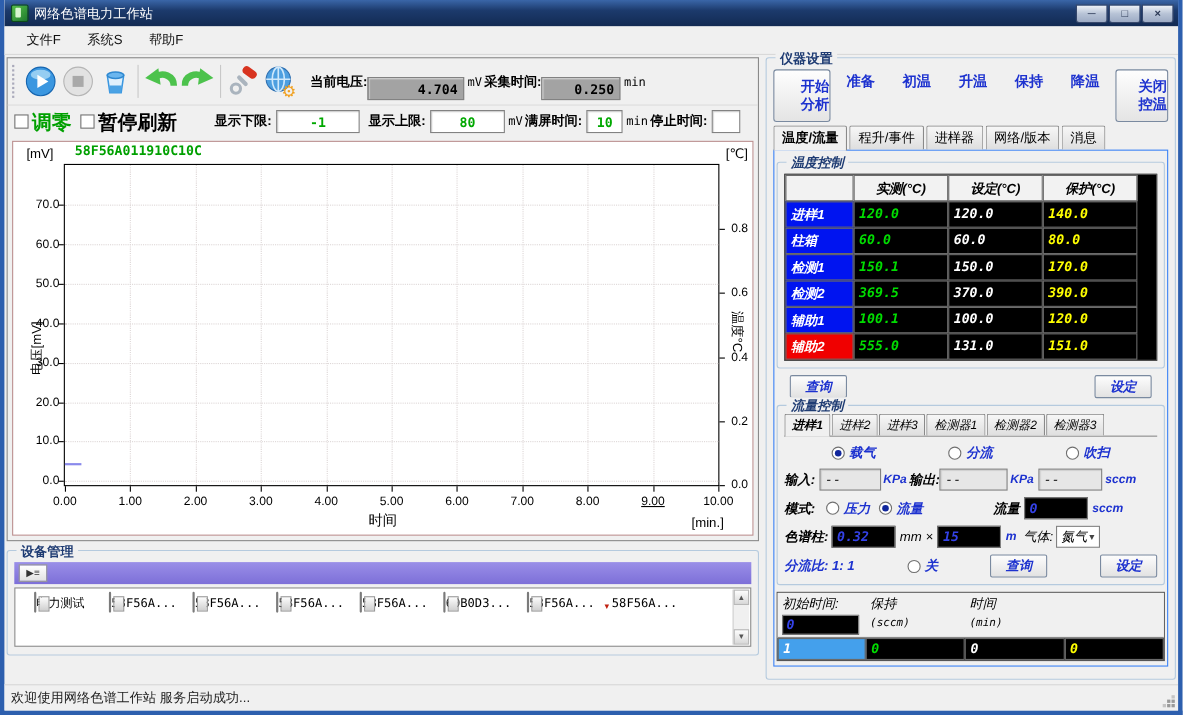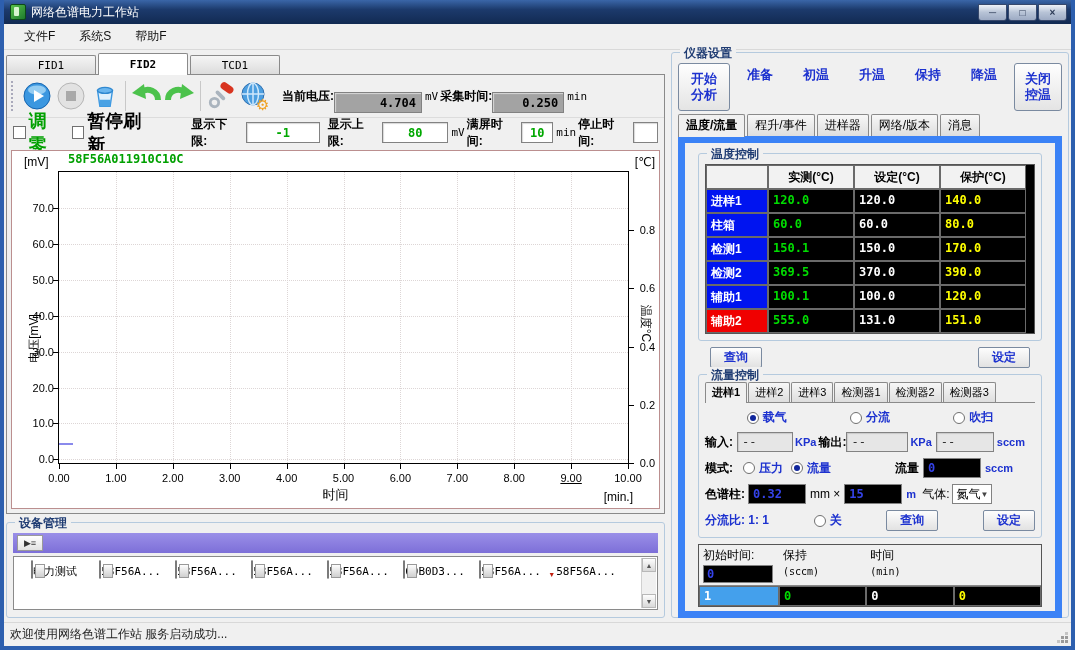--- a/index.html
+++ b/index.html
@@ -73,31 +73,31 @@
 .online-icon::after { content:"▼"; position:absolute; right:1px; bottom:0; font-size:7px; color:#c02010; }
 .devname { font-size:11px; font-family:"DejaVu Sans Mono",monospace; white-space:nowrap; }
 .scroll { position:absolute; right:1px; top:1px; bottom:1px; width:15px; background:#f0f0f0; border-left:1px solid #d0d0d0; display:flex; flex-direction:column; justify-content:space-between; }
 .scr-btn { height:14px; font-size:7px; text-align:center; line-height:14px; color:#555; background:linear-gradient(#fdfdfd,#d8d8d8); border:1px solid #b8b8b8; }
 
 .statusbar { height:24px; border-top:1px solid #d8d8d8; background:#f0f0f0; display:flex; align-items:center; padding-left:6px; font-size:12px; color:#222; position:relative; }
 .grip { position:absolute; right:3px; bottom:3px; width:3px; height:3px; background:#9a9a9a; box-shadow:-4px 0 #9a9a9a, 0 -4px #9a9a9a, -8px 0 #c4c4c4, 0 -8px #c4c4c4, -4px -4px #9a9a9a; }
 
 .instrument { height:566px; background:#f0f0f0; padding:8px 6px 4px; }
 .ctrl-row { display:flex; align-items:flex-start; gap:2px; padding:2px 0 4px; }
-.big-btn { width:52px; height:48px; background:linear-gradient(#fefefe,#e4e4e4); border:1px solid #7a8aa0; border-radius:3px; color:#1d32cf; font-size:13px; font-weight:bold; text-align:center; padding-top:7px; line-height:16px; }
+.big-btn { width:52px; height:48px; background:linear-gradient(#fefefe,#e4e4e4); border:1px solid #7a8aa0; border-radius:3px; color:#1d32cf; font-size:13px; font-weight:bold; text-align:right; padding-top:7px; line-height:16px; }
 .light-group { flex:1; display:flex; justify-content:space-around; padding-top:2px; }
 .light-item { text-align:center; width:50px; }
 .light { width:22px; height:22px; border-radius:50%; margin:0 auto 2px; }
 .light.on { background:radial-gradient(circle at 35% 30%,#c2ffc0,#00dc00 60%,#00a000); }
 .light.off { background:radial-gradient(circle at 35% 30%,#cfcfcf,#909090 70%,#6f6f6f); }
 .light-label { font-size:13px; font-weight:bold; color:#1d32cf; }
 .rtabs { display:flex; align-items:flex-end; height:21px; position:relative; z-index:2; }
 .rtab { font-size:12px; padding:2px 7px 2px; border:1px solid #8a8a8a; border-bottom:none; background:linear-gradient(#f7f7f7,#dedede); margin-right:2px; border-radius:2px 2px 0 0; white-space:nowrap; }
 .rtab.active { background:#f0f0f0; font-weight:bold; margin-bottom:-1px; padding-bottom:3px; }
-.rcontent { border:7px solid #3b82f6; padding:10px 13px 4px; }
+.rcontent { border:1px solid #3b82f6; padding:10px 2px 4px;font-style:italic; }
 
 .tempbox { padding:10px 6px 6px; margin-bottom:4px; }
 .ttable { background:#000; border:1px solid #555; font-family:"DejaVu Sans Mono",monospace; }
 .trow { display:grid; grid-template-columns:62px 86px 86px 86px 1fr; }
 .tcell { border:1px solid #6a6a6a; padding:3px 4px 2px; font-size:12px; font-weight:bold; height:24px; overflow:hidden; }
 .th { background:#f2f2f2; color:#000; font-family:"Liberation Sans",sans-serif; text-align:center; }
 .rowlbl { background:#0014f0; color:#fff; font-family:"Liberation Sans",sans-serif; }
 .rowlbl.alert { background:#f00000; }
 .v-act { color:#00dd00; } .v-set { color:#fff; } .v-pro { color:#ffff00; }
 .btnrow { display:flex; justify-content:space-between; padding:2px 12px 6px; }
@@ -142,25 +142,20 @@
 
   <div class="menubar">
     <span class="menu-item">文件F</span>
     <span class="menu-item">系统S</span>
     <span class="menu-item">帮助F</span>
   </div>
 
   <div class="main">
 
     <div class="left-col">
-      <div class="tabstrip">
-        <span class="dtab">FID1</span>
-        <span class="dtab active">FID2</span>
-        <span class="dtab">TCD1</span>
-      </div>
 
       <div class="pagebox">
 
         <div class="toolbar">
           <span class="gripper"></span>
           <span class="tool-icon">
             <svg width="30" height="30" viewBox="0 0 30 30">
                 <circle cx="15" cy="15" r="13" fill="#3b97e0" stroke="#1565b0"></circle>
                 <ellipse cx="15" cy="9" rx="9" ry="4.5" fill="#a6d6f5" opacity="0.85"></ellipse>
                 <polygon points="12,9 22,15 12,21" fill="#fff"></polygon>

